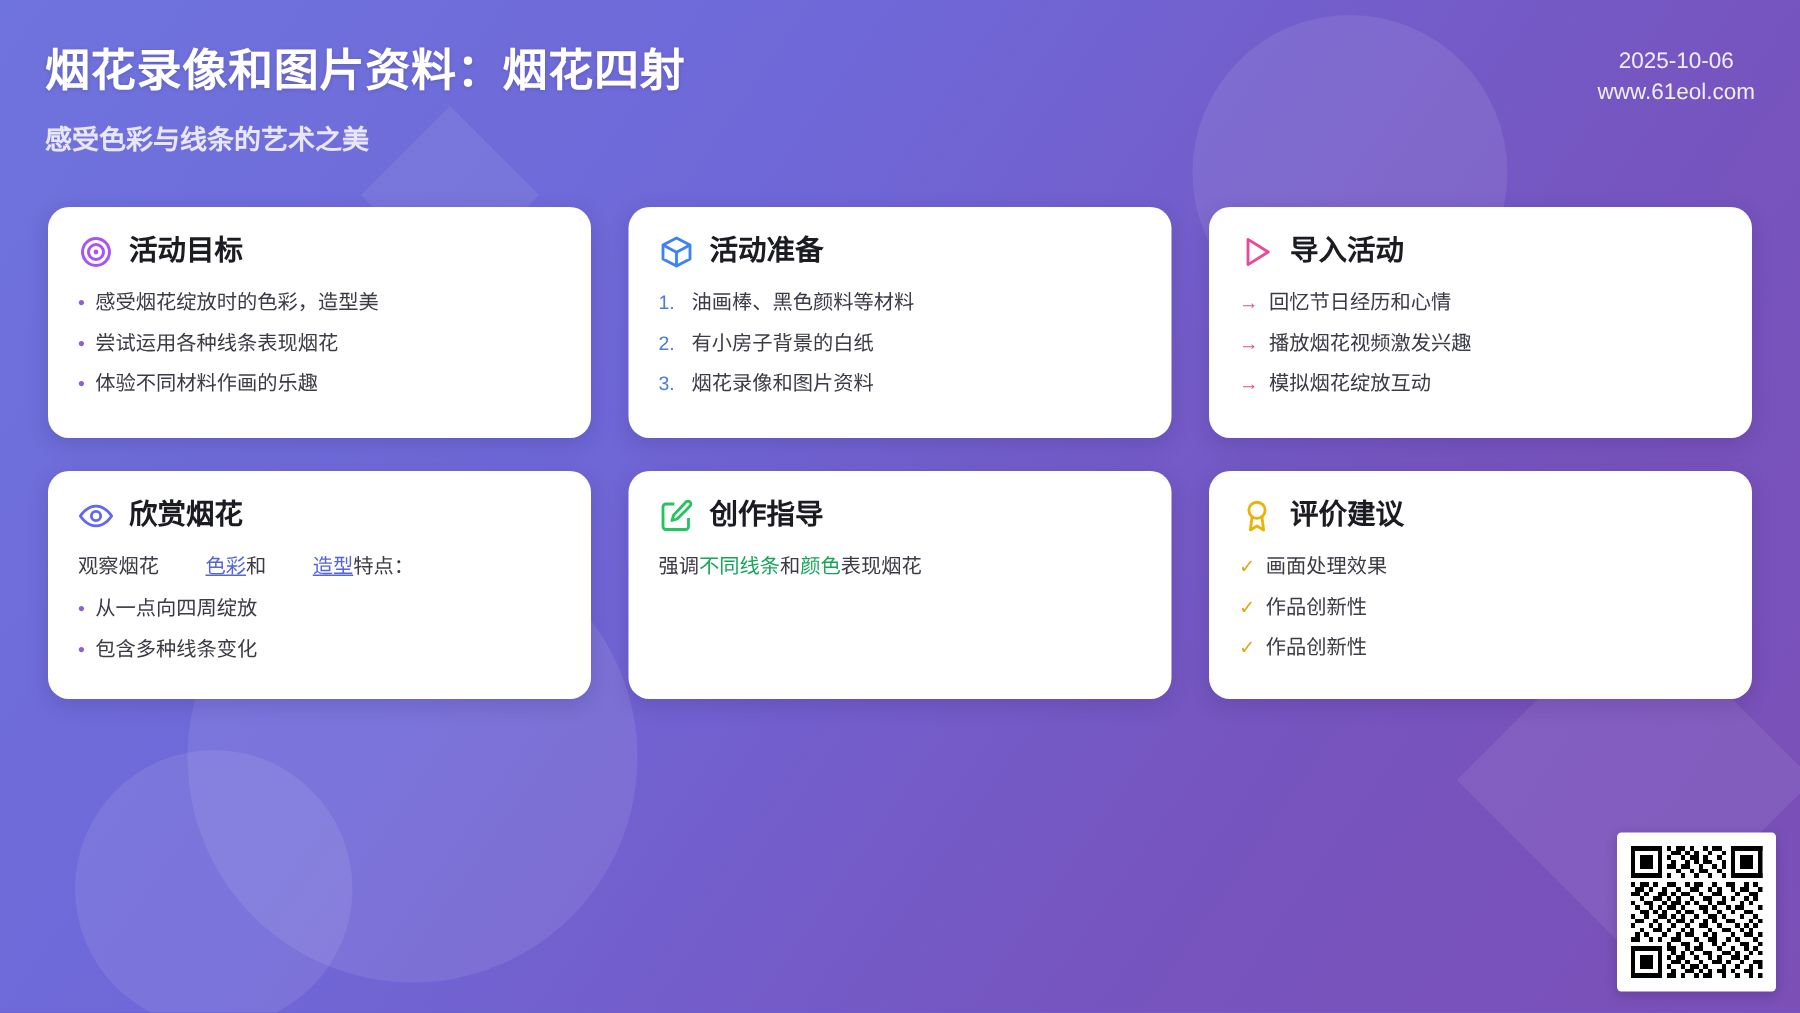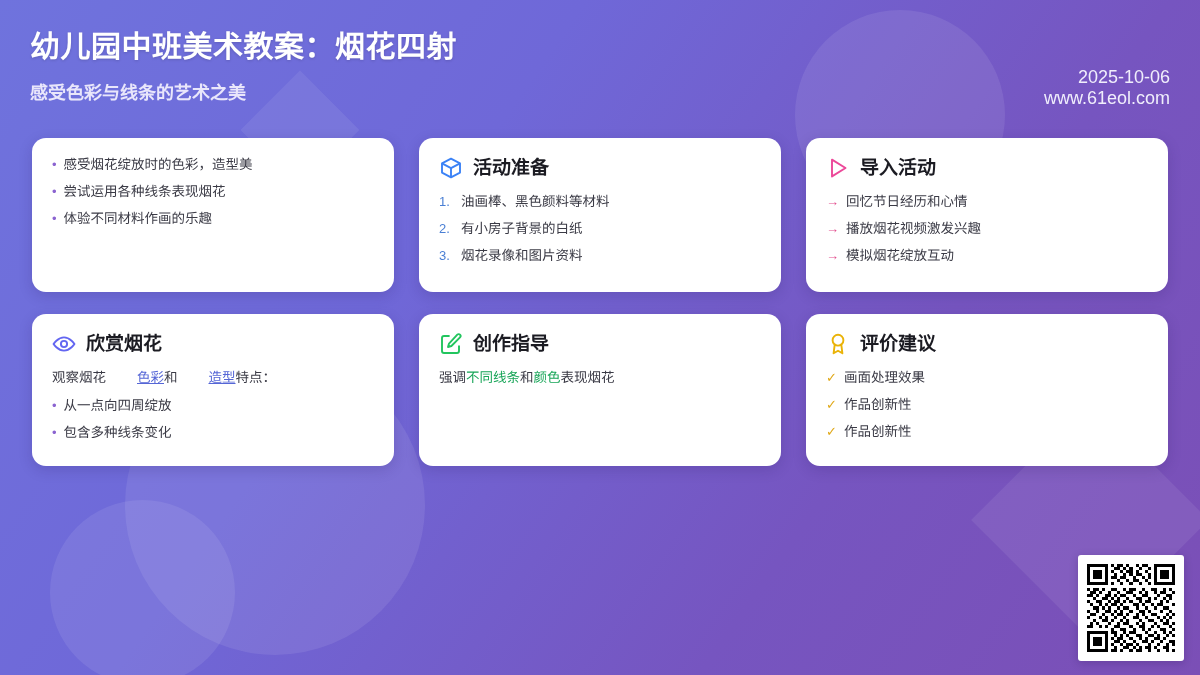--- a/index.html
+++ b/index.html
@@ -26,22 +26,22 @@
   .title{
     position:absolute;left:30px;top:22px;
     font-size:30px;font-weight:bold;color:#ffffff;letter-spacing:.5px;
     text-shadow:0 1px 3px rgba(0,0,0,.15);
   }
   .subtitle{
     position:absolute;left:30px;top:78px;
     font-size:18px;font-weight:bold;color:#e9e6fb;
   }
   .meta{
-    position:absolute;right:30px;top:30px;text-align:right;
-    font-size:18px;color:#f0eefc;line-height:21px;margin-top:37px;
+    position:absolute;right:30px;top:30px;text-align:center;
+    font-size:15px;color:#f0eefc;line-height:21px;
   }
   
   .grid{
     position:absolute;left:32px;top:138px;
     width:1136px;
     display:grid;grid-template-columns:repeat(3,362px);
     column-gap:25px;row-gap:22px;
   }
   .card{
     background:#ffffff;border-radius:14px;
@@ -82,31 +82,39 @@
 
 <div class="slide">
 
   <div class="deco circle c1"></div>
   <div class="deco circle c2"></div>
   <div class="deco circle c3"></div>
   <div class="deco diamond d1"></div>
   <div class="deco diamond d2"></div>
 
   <div class="header">
-    <div class="title">幼儿园中班美术教案：烟花四射</div>
+    <div class="title">烟花录像和图片资料：烟花四射</div>
     <div class="subtitle">感受色彩与线条的艺术之美</div>
     <div class="meta">
       <div>2025-10-06</div>
       <div>www.61eol.com</div>
     </div>
   </div>
 
   <div class="grid">
 
     <div class="card">
+      <div class="card-head">
+        <svg class="card-icon" viewBox="0 0 24 24" fill="none" stroke="#a855f7" stroke-width="2">
+          <circle cx="12" cy="12" r="9"></circle>
+            <circle cx="12" cy="12" r="5"></circle>
+            <circle cx="12" cy="12" r="1.6" fill="#a855f7" stroke="none"></circle>
+        </svg>
+        <div class="card-title">活动目标</div>
+      </div>
       <ul class="items">
         <li>
             <span class="mk dot">•</span>
             <span>感受烟花绽放时的色彩，造型美</span>
           </li>
         <li>
             <span class="mk dot">•</span>
             <span>尝试运用各种线条表现烟花</span>
           </li>
         <li>

